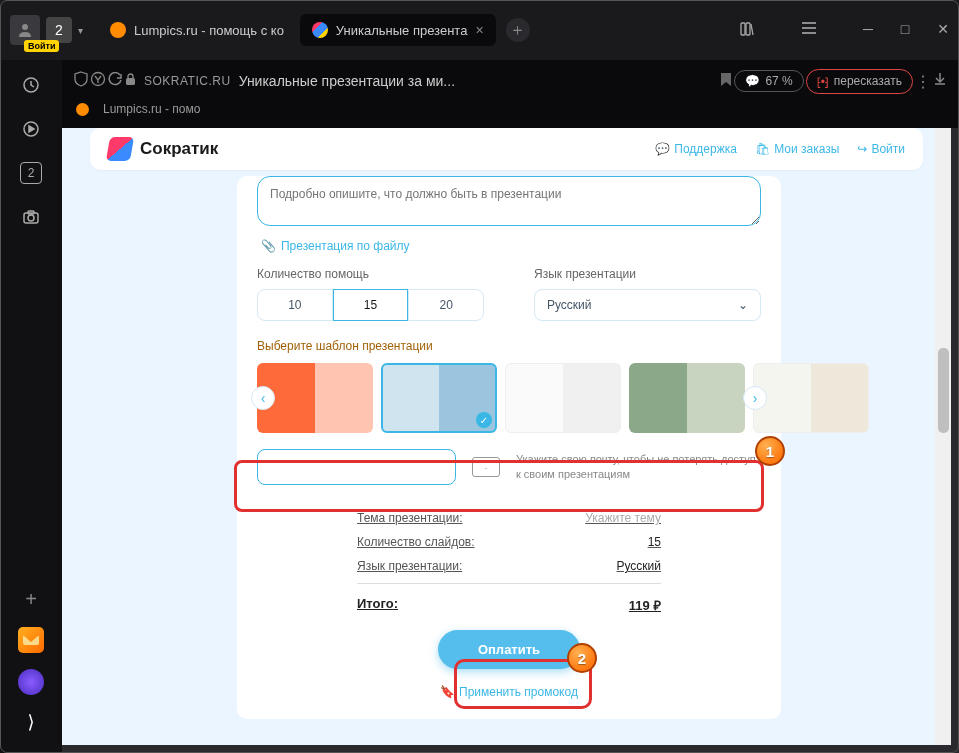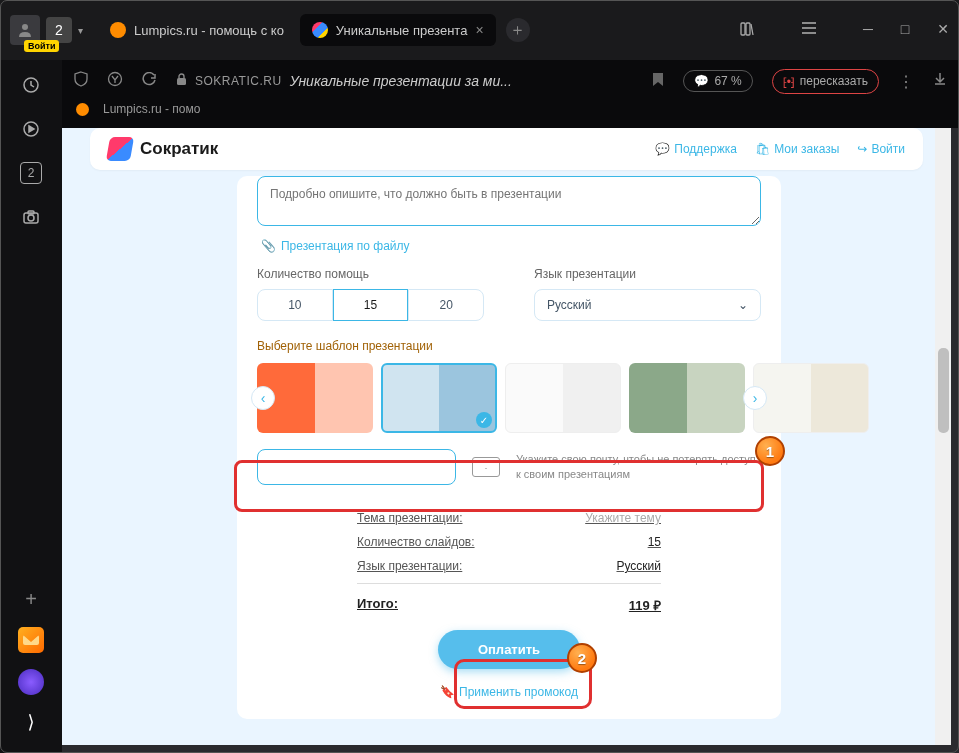--- a/index.html
+++ b/index.html
@@ -15,25 +15,25 @@
 .browser-tab.active { background: #0a0a0c; }
 .tab-favicon { width: 16px; height: 16px; border-radius: 50%; margin-right: 8px; flex-shrink: 0; }
 .tab-favicon.orange { background: #ff8c00; }
 .tab-favicon.multi { background: linear-gradient(135deg, #ff3a6b 0%, #ff3a6b 33%, #3a8bff 33%, #3a8bff 66%, #ffd400 66%); }
 .tab-close { margin-left: 8px; color: #888; font-size: 14px; }
 .tab-add { color: #888; width: 24px; height: 24px; border-radius: 50%; background: #2a2a2e; display: flex; align-items: center; justify-content: center; margin-left: 6px; }
 .window-controls { margin-left: auto; display: flex; gap: 28px; color: #aaa; font-size: 14px; }
 .bookmark-tb { color: #aaa; margin-right: 18px; }
 .hamburger { color: #aaa; margin-right: 18px; }
 
-.address-bar-row { height: 42px; background: #0a0a0c; display: flex; align-items: center; padding: 0 12px; gap: 19px; margin-left: 62px; }
+.address-bar-row { height: 42px; background: #0a0a0c; display: flex; align-items: center; padding: 0 12px; gap: 2px; margin-left: 62px; }
 .addr-icon { color: #888; font-size: 16px; }
 .addr-url { color: #999; font-size: 14px; display: flex; align-items: center; gap: 8px; flex: 1; }
 .addr-domain { text-transform: uppercase; letter-spacing: 0.5px; font-size: 12px; }
-.addr-title { color: #ccc; font-size: 14px; font-style: italic; }
+.addr-title { color: #ccc; font-size: 14px; }
 .zoom-pill { border: 1px solid #555; border-radius: 14px; padding: 3px 10px; color: #aaa; font-size: 12px; display: flex; align-items: center; gap: 5px; }
 .summarize-pill { border: 1px solid #d44; border-radius: 14px; padding: 3px 10px; color: #aaa; font-size: 12px; display: flex; align-items: center; gap: 5px; }
 .summarize-pill .sq { color: #d44; }
 
 .bookmark-bar { height: 26px; background: #0a0a0c; display: flex; align-items: flex-start; padding: 0 14px; margin-left: 62px; }
 .bookmark-item { color: #999; font-size: 12px; display: flex; align-items: center; gap: 6px; }
 
 .left-sidebar { position: absolute; left: 0; top: 60px; width: 62px; bottom: 0; background: #111113; display: flex; flex-direction: column; align-items: center; padding-top: 14px; gap: 22px; color: #aaa; }
 .ls-icon { width: 22px; height: 22px; display: flex; align-items: center; justify-content: center; font-size: 17px; }
 .ls-count { border: 1.5px solid #aaa; border-radius: 4px; width: 22px; height: 22px; font-size: 12px; }
@@ -50,21 +50,21 @@
 .page-scrollthumb { position: absolute; right: 2px; top: 220px; width: 11px; height: 85px; background: #bfbfbf; border-radius: 5px; }
 
 .site-header { height: 42px; background: #fff; border-radius: 10px; margin: 0 28px 6px; display: flex; align-items: center; padding: 0 18px; box-shadow: 0 1px 2px rgba(0,0,0,0.04); }
 .logo { display: flex; align-items: center; gap: 8px; font-weight: bold; font-size: 17px; color: #1a1a1a; }
 .logo-mark { width: 24px; height: 24px; background: linear-gradient(135deg, #ff3a6b 0%, #ff3a6b 50%, #3a8bff 50%); border-radius: 5px; transform: skewX(-10deg); }
 .header-links { margin-left: auto; display: flex; gap: 18px; }
 .header-link { color: #3bb7e6; font-size: 12px; display: flex; align-items: center; gap: 4px; }
 
 .form-panel { background: #fff; border-radius: 10px; margin: 0 170px 0 175px; padding: 0 20px 20px; }
 
-.desc-textarea { width: 100%; border: 1.5px solid #3bb7e6; border-radius: 8px; padding: 10px 12px; font-size: 12px; color: #888; resize: vertical; height: 50px; }
+.desc-textarea { width: 100%; border: 1.5px solid #3bb7e6; border-radius: 13px; padding: 10px 12px; font-size: 12px; color: #888; resize: vertical; height: 50px; }
 .file-link { color: #3bb7e6; font-size: 12px; display: flex; align-items: center; gap: 5px; padding: 9px 4px 2px; }
 
 .form-row { display: flex; gap: 50px; margin-top: 12px; }
 .form-group { flex: 1; }
 .form-label { font-size: 12px; color: #666; margin-bottom: 8px; display: block; }
 .slide-opts { display: flex; gap: 0; border-radius: 8px; overflow: visible; }
 .slide-opt { flex: 1; border: 1px solid #d5e8f5; padding: 8px 0; text-align: center; font-size: 12px; color: #456; background: #fff; }
 .slide-opt:first-child { border-radius: 8px 0 0 8px; }
 .slide-opt:last-child { border-radius: 0 8px 8px 0; }
 .slide-opt.active { border: 1.5px solid #3bb7e6; color: #1a1a1a; }

